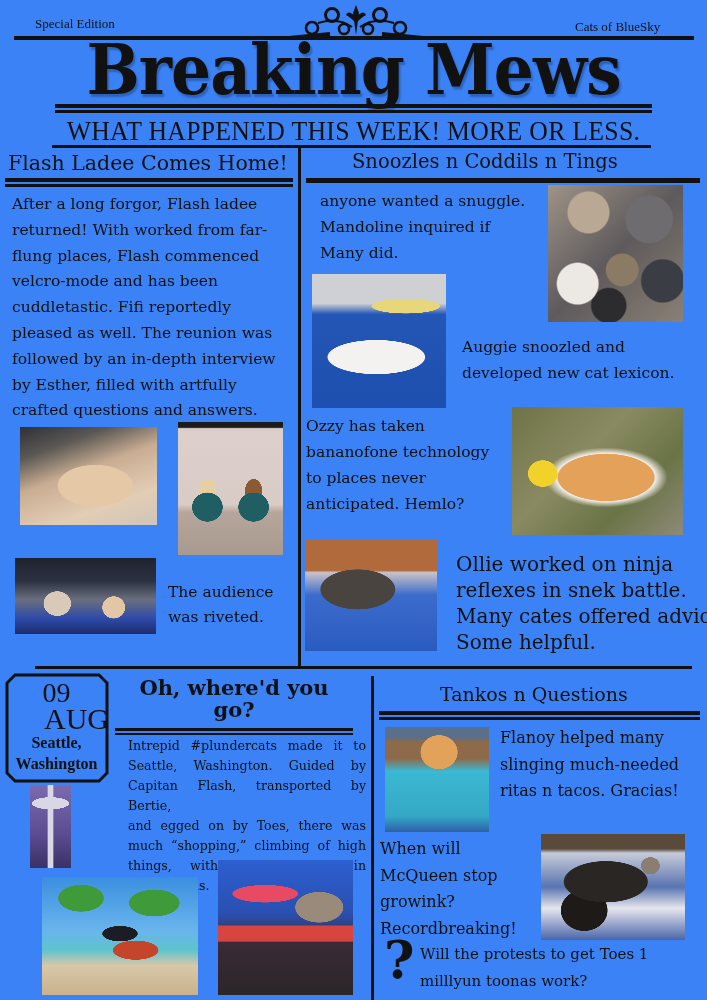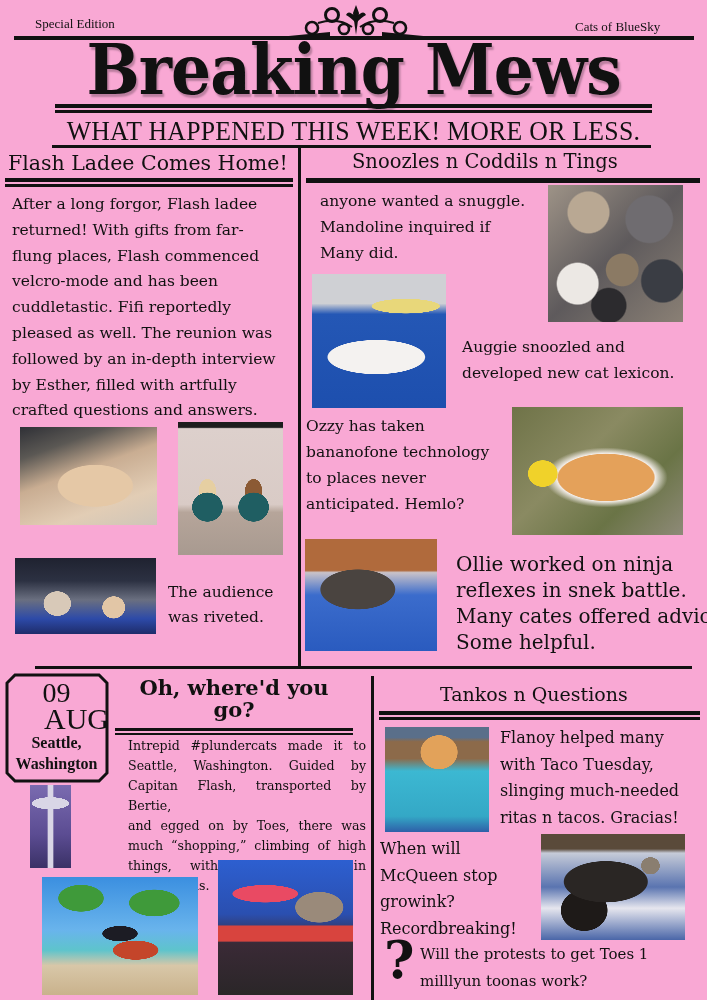--- a/index.html
+++ b/index.html
@@ -1,18 +1,18 @@
 <!DOCTYPE html>
 <html><head>
 <meta charset="utf-8">
 <style>
   html, body { margin: 0; padding: 0; background: #efeceb; }
   #page {
     position: relative; width: 707px; height: 1000px; overflow: hidden;
-    background: #f9a8d4; color: #111;
+    background: #3b82f6; color: #111;
     font-family: "DejaVu Serif", serif;
   }
   .abs { position: absolute; }
   .rule { position: absolute; background: #111; }
   .line { display: block; white-space: nowrap; }
   .small-cap { font-family: "Liberation Serif", serif; font-size: 13px; }
   #masthead-title {
     left: 0; width: 707px; top: 30px; text-align: center;
     font-family: "DejaVu Serif", serif; font-weight: bold; font-size: 70px;
     letter-spacing: -1px; line-height: 80px;
@@ -68,21 +68,21 @@
 
   <div id="masthead-sub" class="abs">WHAT HAPPENED THIS WEEK! MORE OR LESS.</div>
   <div class="rule" style="left:52px; top:145px; width:599px; height:3px;"></div>
 
   <div class="abs heading" style="left:8px; top:151px; font-size:20.5px;">Flash Ladee Comes Home!</div>
   <div class="rule" style="left:5px; top:178px; width:288px; height:4px;"></div>
   <div class="rule" style="left:5px; top:184px; width:288px; height:3px;"></div>
 
   <div class="abs body15" style="left:12px; top:192px;">
     <span class="line">After a long forgor, Flash ladee</span>
-    <span class="line">returned! With gifts from far-</span>
+    <span class="line">returned! With worked from far-</span>
     <span class="line">flung places, Flash commenced</span>
     <span class="line">velcro-mode and has been</span>
     <span class="line">cuddletastic. Fifi reportedly</span>
     <span class="line">pleased as well. The reunion was</span>
     <span class="line">followed by an in-depth interview</span>
     <span class="line">by Esther, filled with artfully</span>
     <span class="line">crafted questions and answers.</span>
   </div>
 
   <div class="photo" style="left:20px; top:427px; width:137px; height:98px; background:
@@ -209,21 +209,20 @@
   <div class="abs heading" style="left:440px; top:682px; font-size:19px;">Tankos n Questions</div>
   <div class="rule" style="left:379px; top:711px; width:321px; height:4px;"></div>
   <div class="rule" style="left:379px; top:717px; width:321px; height:3px;"></div>
 
   <div class="photo" style="left:385px; top:727px; width:104px; height:105px; background:
       radial-gradient(ellipse 22% 20% at 52% 24%, #e2a25a 0 80%, transparent 82%),
       linear-gradient(180deg, #5a6f8a 0 10%, #8c6a4a 14% 30%, #3cb8d2 42%, #34a8c6 85%, #2e5fa8 100%);"></div>
 
   <div class="abs body16" style="left:500px; top:725px; font-size:16px; line-height:26.5px;">
     <span class="line">Flanoy helped many</span>
-    <span class="line">with Taco Tuesday,</span>
     <span class="line">slinging much-needed</span>
     <span class="line">ritas n tacos. Gracias!</span>
   </div>
 
   <div class="abs body16" style="left:380px; top:836px; font-size:16px; line-height:26.5px;">
     <span class="line">When will</span>
     <span class="line">McQueen stop</span>
     <span class="line">growink?</span>
     <span class="line">Recordbreaking!</span>
   </div>

